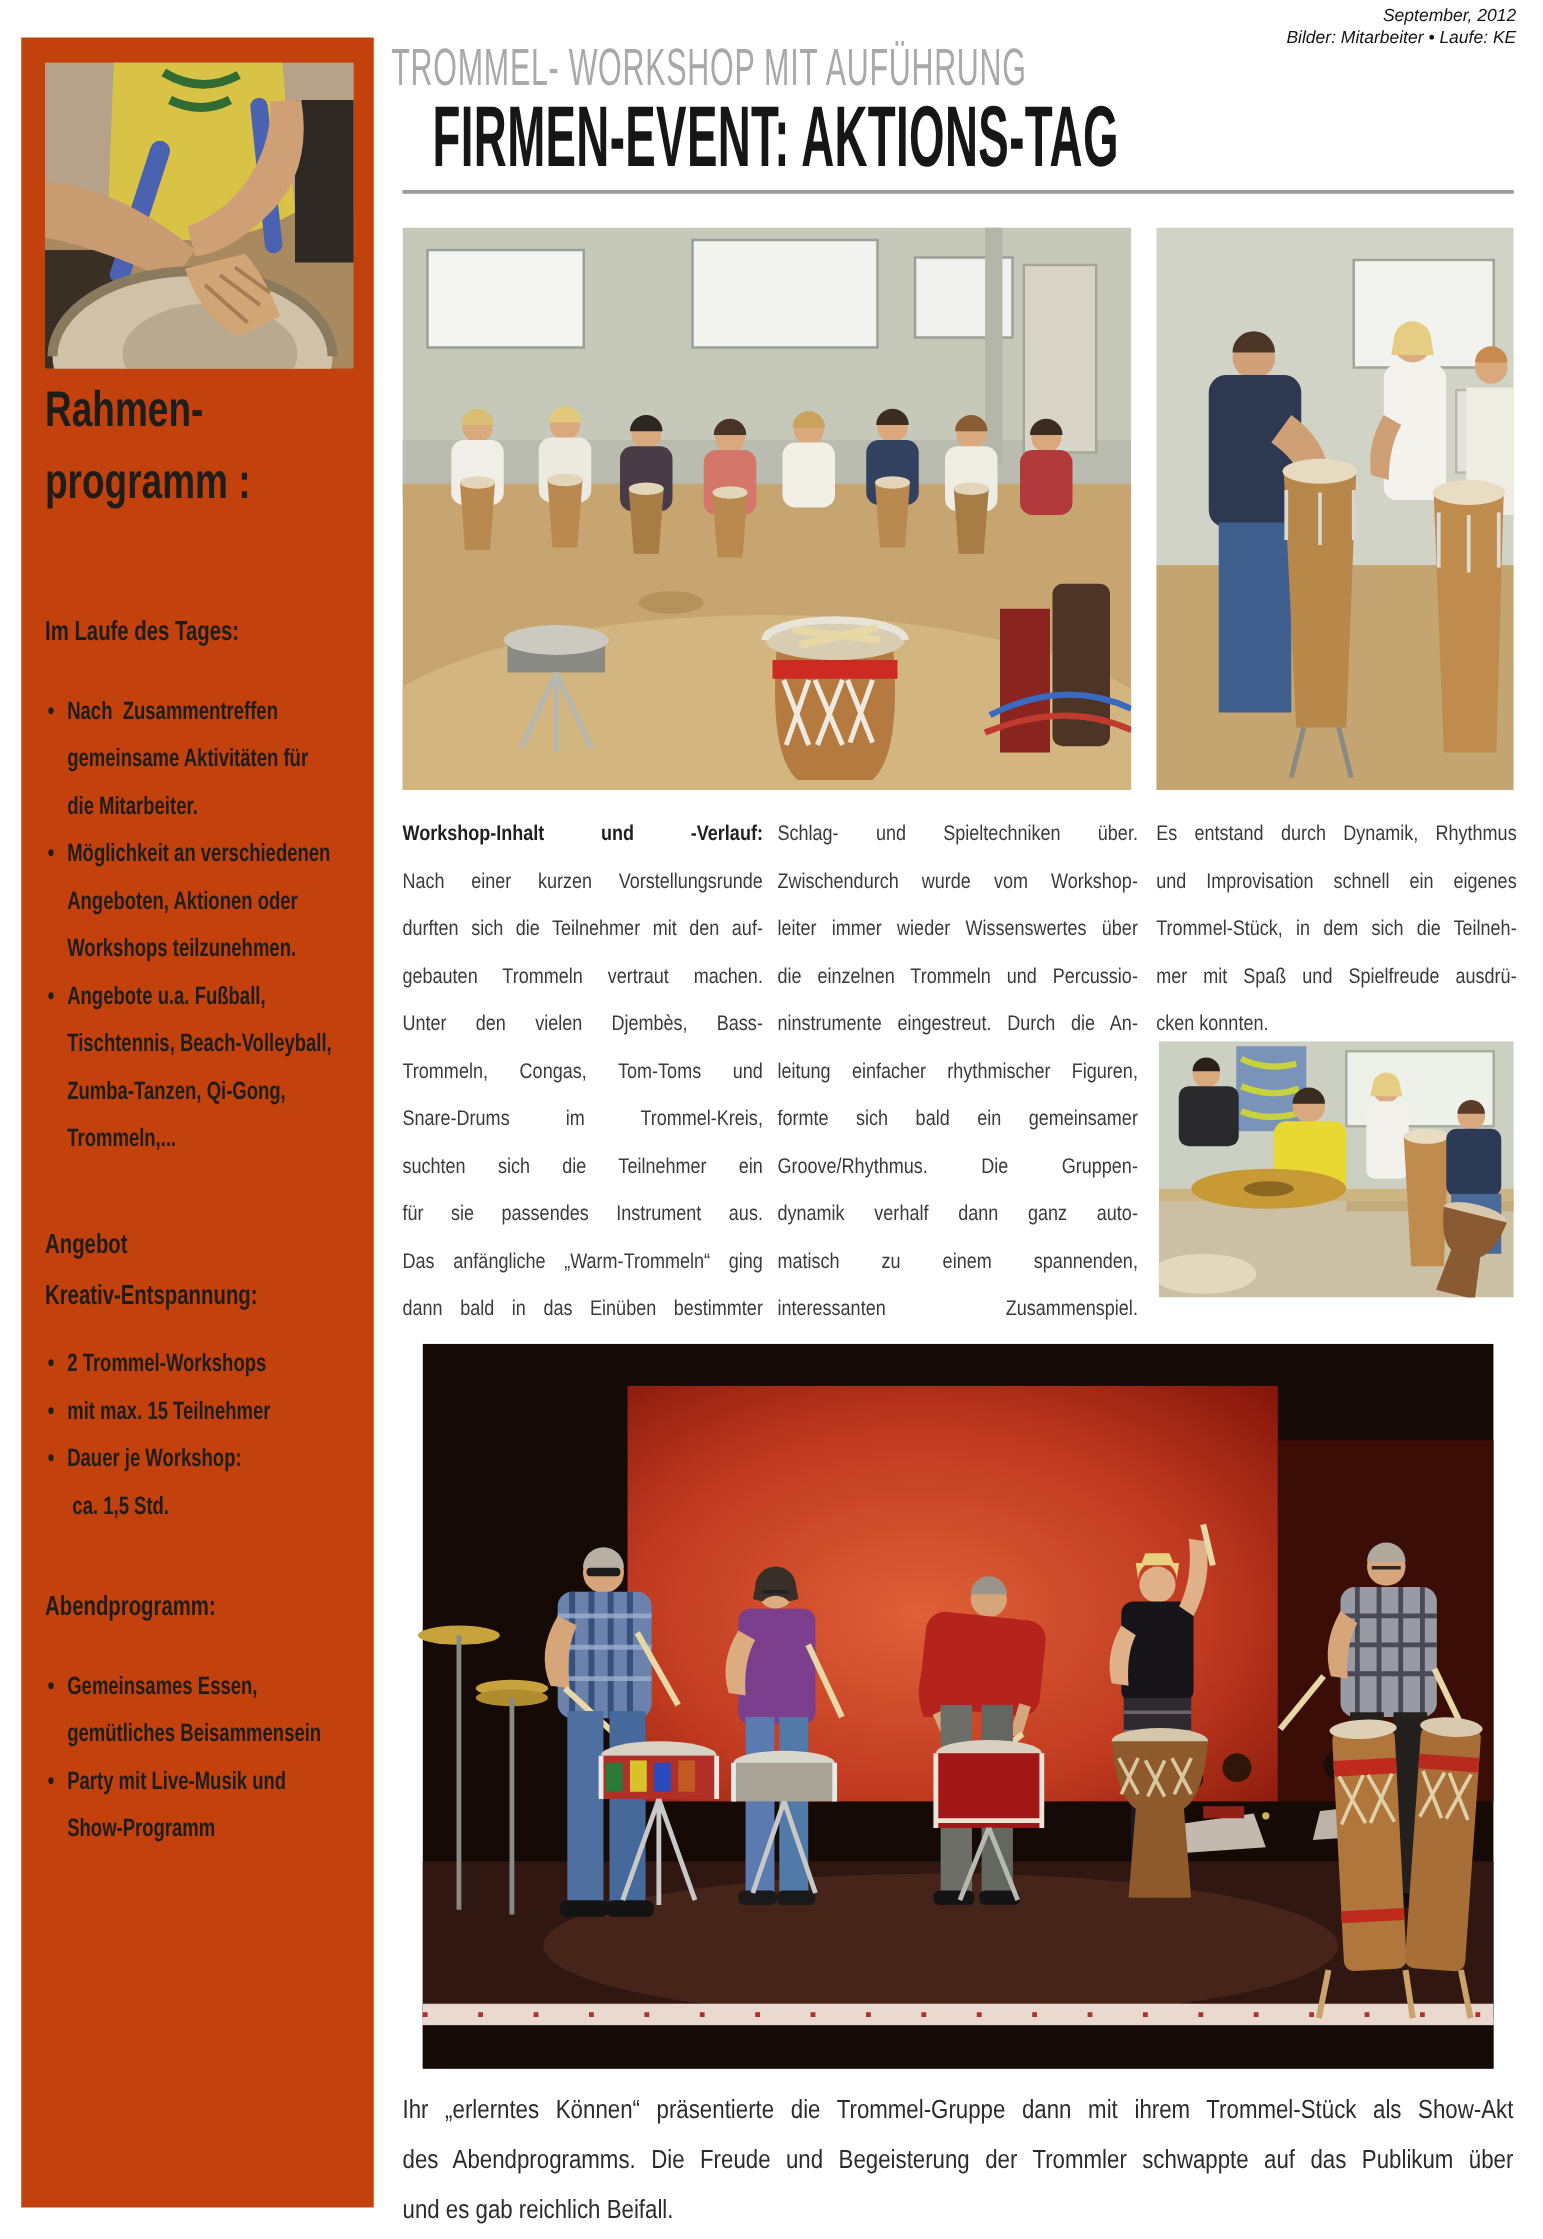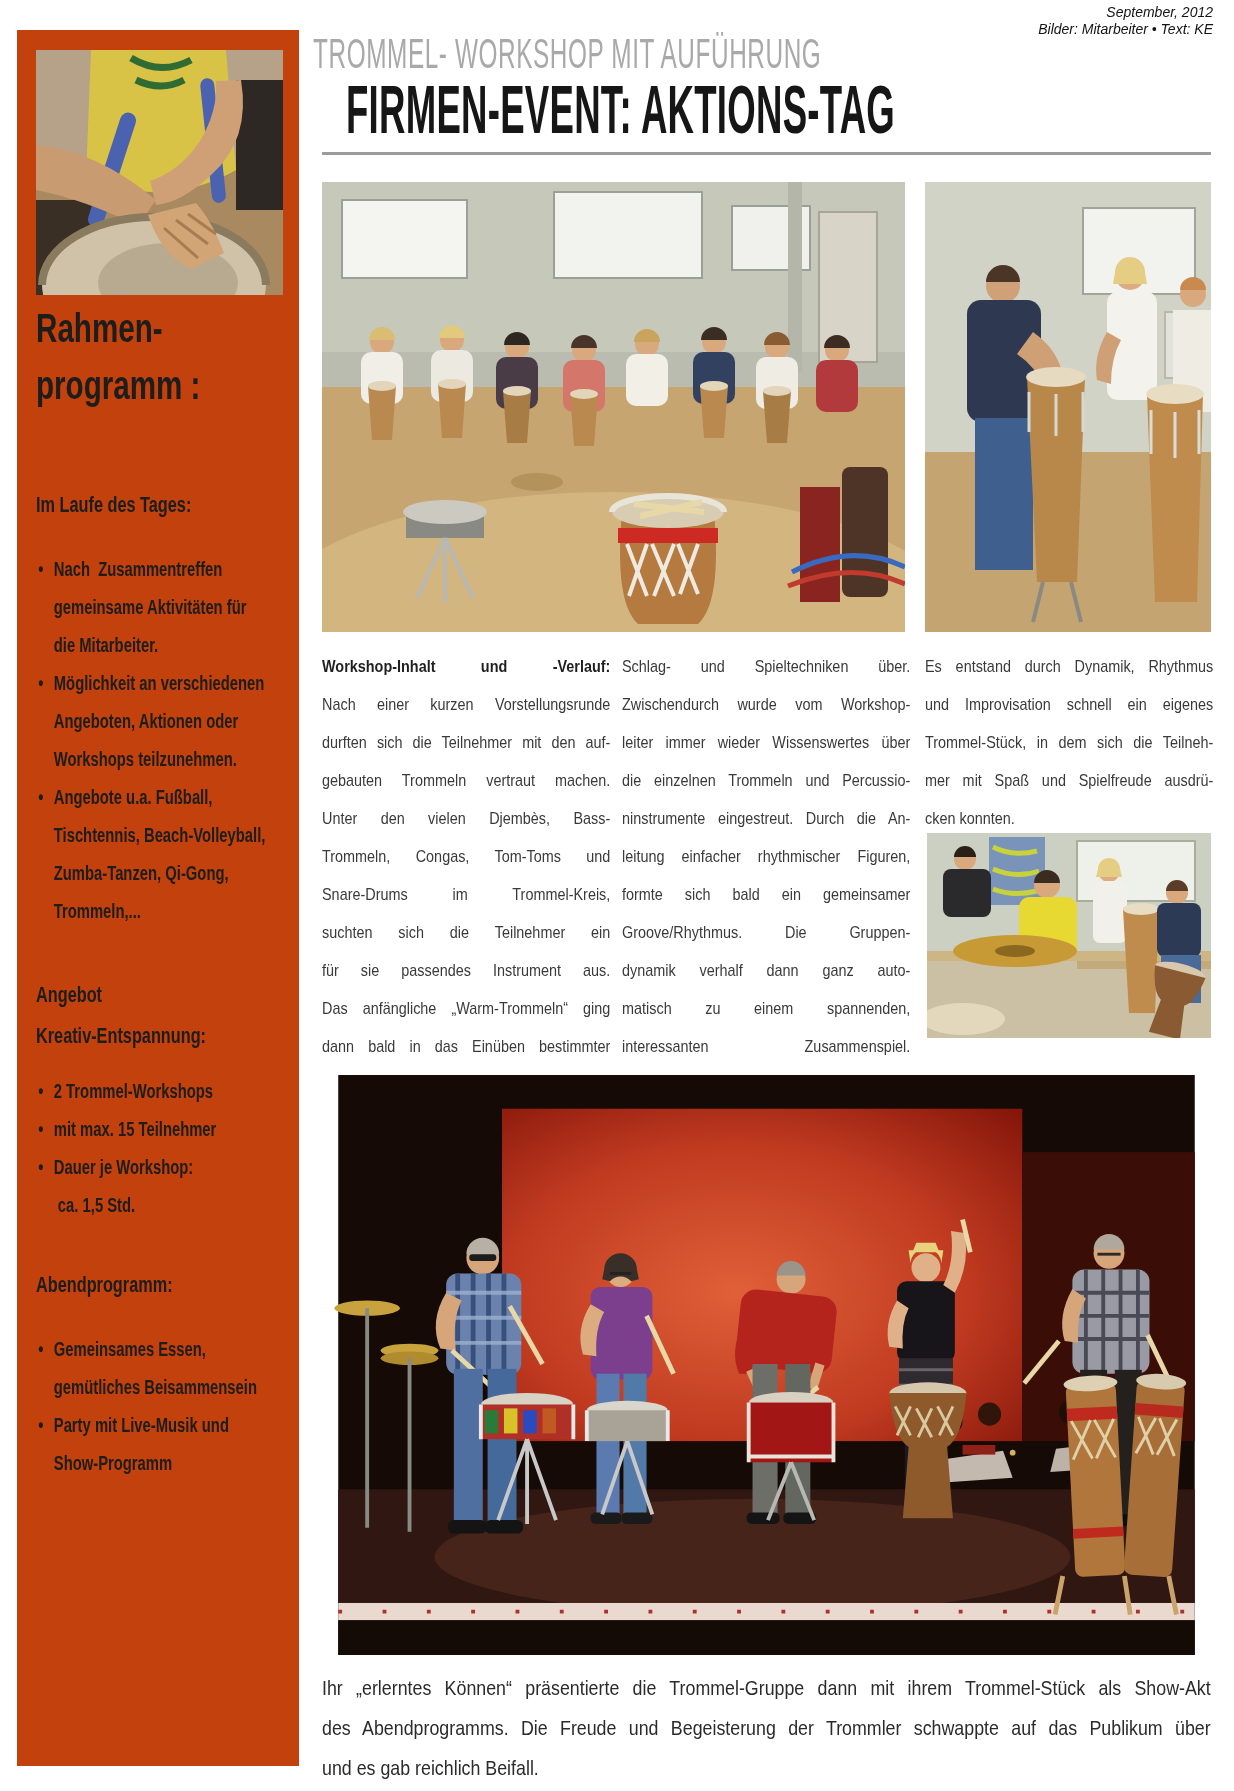--- a/index.html
+++ b/index.html
@@ -55,21 +55,21 @@
          transform:scaleX(0.848);transform-origin:top left;
          font-size:21px;line-height:40px;color:#2b2b2b;}
 </style>
 </head>
 <body>
 
 <div class="page">
 
   <div class="credits">
     <div>September, 2012</div>
-    <div>Bilder: Mitarbeiter • Text: KE</div>
+    <div>Bilder: Mitarbeiter • Laufe: KE</div>
   </div>
 
   <div class="sidebar">
 
     <svg class="sidebar-photo" viewBox="0 0 247 245" role="img" aria-label="Hände trommeln auf einer Djembe">
       <rect width="247" height="245" fill="#a9895f"></rect>
       <rect width="247" height="120" fill="#b5a288"></rect>
       <rect x="200" y="30" width="47" height="130" fill="#2e2824"></rect>
       <rect x="0" y="150" width="60" height="95" fill="#3a2f24"></rect>
       <path d="M55 0 h135 l10 120 q-70 40 -150 8 z" fill="#d9c347"></path>

